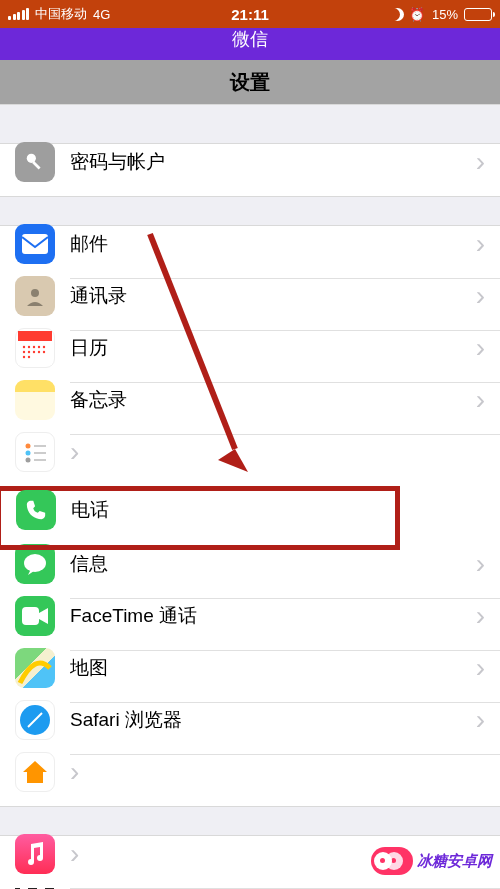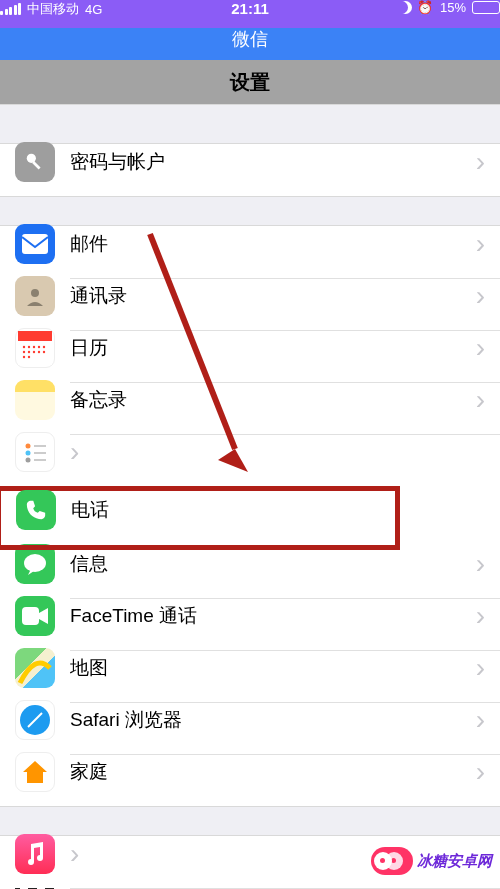--- a/index.html
+++ b/index.html
@@ -6,44 +6,44 @@
     body {
       font-family: -apple-system, "Helvetica Neue", Arial, sans-serif;
       background: #efeff4;
       width: 500px;
       height: 889px;
       overflow: hidden;
       position: relative;
     }
     .status-bar {
       height: 28px;
-      background: #8b5cf6;
+      background: #c2410c;
       color: #fff;
       display: flex;
-      align-items: flex-start;
-      padding: 0 0;
+      align-items: center;
+      padding: 0 8px;
       font-size: 14px;
       position: relative;
     }
     .status-left { display: flex; align-items: center; gap: 6px; flex: 1; }
     .signal { display: flex; align-items: flex-end; gap: 1.5px; height: 12px; }
     .sb { width: 3px; background: #fff; border-radius: 1px; }
     .sb1{height:4px}.sb2{height:6px}.sb3{height:8px}.sb4{height:10px}.sb5{height:12px}
     .carrier { font-size: 13px; }
     .net { font-size: 13px; }
     .status-time { position: absolute; left: 50%; transform: translateX(-50%); font-weight: 600; font-size: 15px; }
     .status-right { display: flex; align-items: center; gap: 6px; }
     .moon { width: 13px; height: 13px; border-radius: 50%; box-shadow: inset -4px 0 0 0 #fff; }
     .alarm-ico { font-size: 13px; }
     .batt-pct { font-size: 13px; }
     .battery { width: 28px; height: 13px; border: 1.5px solid #fff; border-radius: 3px; position: relative; }
     .battery::after { content:""; position:absolute; right:-4px; top:3px; width:2.5px; height:5px; background:#fff; border-radius:0 2px 2px 0; }
     .batt-fill { height:100%; width:64%; background:#fff; border-radius:1px 0 0 1px; }
     
-    .nav-bar { height: 32px; background:#3b82f6; color:#fff; text-align:center; font-size:18px; line-height:22px; }
+    .nav-bar { height: 32px; background:#6d28d9; color:#fff; text-align:center; font-size:18px; line-height:22px; }
     
     .page-title-bar { height: 45px; background:#a3a3a3; border-bottom:1px solid #d9d9d9; display:flex; align-items:center; justify-content:center; font-size:20px; font-weight:600; }
     
     .group-gap { height: 38px; }
     .group-gap-sm { height: 28px; }
     
     .list-group { background: #fff; border-top:1px solid #d9d9d9; border-bottom:1px solid #d9d9d9; }
     
     .cell { display:flex; align-items:center; height:52px; padding: 0 15px 16px 15px; position:relative; }
     .cell + .cell::before {
@@ -239,21 +239,20 @@
     <span class="cell-label">Safari 浏览器</span>
     <span class="chevron">›</span>
   </div>
 
   <div class="cell">
     <span class="icon-wrap" style="background:#fff;border:1px solid #eee">
       <svg width="28" height="26" viewBox="0 0 28 26">
           <path d="M14 2 L26 13 L22 13 L22 24 L6 24 L6 13 L2 13 Z" fill="#ff9500"></path>
         </svg>
     </span>
-    <span class="cell-label">家庭</span>
     <span class="chevron">›</span>
   </div>
 </div>
 
 <div class="group-gap-sm"></div>
 
 <div class="list-group">
   <div class="cell">
     <span class="icon-wrap" style="background:linear-gradient(#ff5ca0,#ff2d55)">
       <svg width="20" height="24" viewBox="0 0 20 24">

